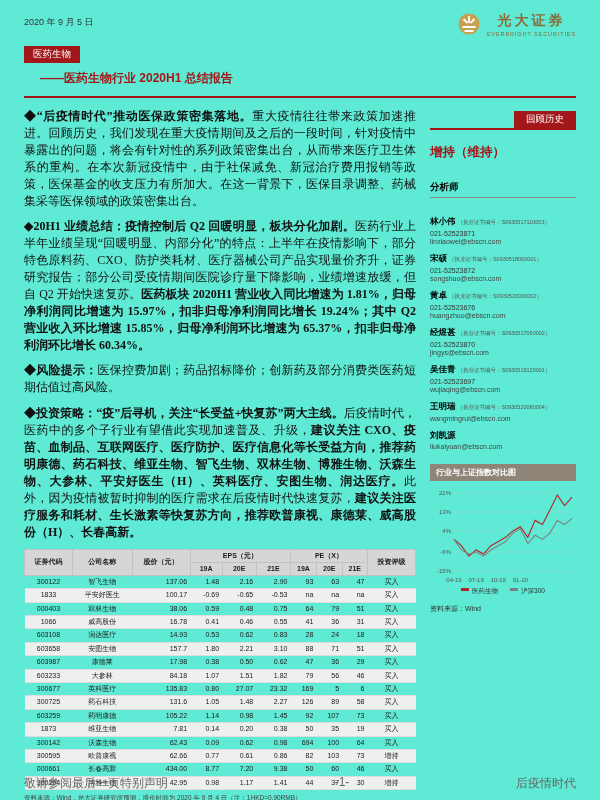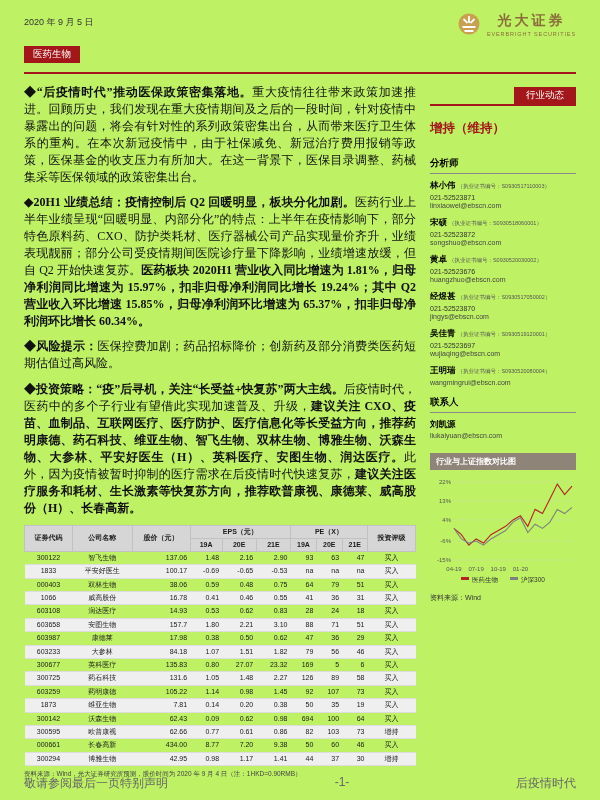--- a/index.html
+++ b/index.html
@@ -1,18 +1,18 @@
 <!DOCTYPE html>
 <html><head>
 <meta charset="utf-8">
 <style>
   *{margin:0;padding:0;box-sizing:border-box;}
   html,body{width:600px;height:800px;}
   body{background:#fff;font-family:"Liberation Sans",sans-serif;color:#1a1a1a;}
-  .page{position:relative;width:600px;height:800px;padding:12px 24px 26px;overflow:hidden;background:#bef264;}
+  .page{position:relative;width:600px;height:800px;padding:12px 24px 26px;overflow:hidden;background:#5eead4;}
 
   
   .top{display:flex;justify-content:space-between;align-items:flex-start;}
   .date{font-size:9px;color:#333;padding-top:4px;}
   .brand{display:flex;align-items:flex-start;gap:6px;}
   .brand-text{display:flex;flex-direction:column;align-items:center;}
   .brand-text .cn{font-size:14px;font-weight:bold;color:#8a6d3b;letter-spacing:3px;font-family:"Liberation Serif",serif;}
   .brand-text .en{font-size:5.5px;color:#8a6d3b;letter-spacing:0.9px;margin-top:1px;}
   .badge{display:inline-block;background:#a3161a;color:#fff;font-size:9.5px;padding:2px 9px;margin-top:6px;}
   .title{color:#a3161a;font-size:16px;font-weight:bold;margin-top:12px;line-height:1.3;}
@@ -34,21 +34,21 @@
   .stock-table td{padding:2px 3px;border-bottom:0.5px solid #ddd;text-align:center;line-height:1.2;white-space:nowrap;}
   .stock-table tbody tr:nth-child(even){background:#efefef;}
   .stock-table td.c2,.stock-table td.c3,.stock-table td.c4,.stock-table td.c5,
   .stock-table td.c6,.stock-table td.c7,.stock-table td.c8{text-align:right;}
   .footnote{font-size:6.5px;color:#444;margin-top:4px;}
 
   
   .section-tab-row{text-align:right;border-bottom:2px solid #a3161a;padding-top:10px;}
   .section-tab{display:inline-block;background:#a3161a;color:#fff;font-size:9.5px;padding:2px 12px;}
   .rating{color:#a3161a;font-weight:bold;font-size:12.5px;margin:14px 0 20px;}
-  .side-h{font-size:9.5px;font-weight:bold;border-bottom:1px solid #8a8a8a;padding-bottom:3px;margin-bottom:6px;color:#000;}
+  .side-h{font-size:9.5px;font-weight:bold;border-bottom:1px solid #8a8a8a;padding-bottom:3px;margin-bottom:18px;color:#000;}
   .side-h.gap{margin-top:10px;}
   .analyst{margin-bottom:8px;font-size:7px;color:#333;}
   .analyst .nm{font-size:8.5px;font-weight:bold;color:#000;}
   .analyst .cert{font-size:5.5px;color:#555;}
   .analyst .ln{margin-top:1.5px;}
   .analyst .em{color:#444;}
   .chart-title{background:#8f8478;color:#fff;font-size:8px;font-weight:bold;padding:3px 6px;margin-top:14px;}
   .chart-wrap{margin-top:4px;}
   .chart-wrap svg{display:block;}
   .chart-wrap text{font-family:"Liberation Sans",sans-serif;font-size:6px;fill:#555;}
@@ -75,28 +75,29 @@
         </svg>
       </span>
       <span class="brand-text">
         <span class="cn">光大证券</span>
         <span class="en">EVERBRIGHT SECURITIES</span>
       </span>
     </div>
   </div>
 
   <div class="badge">医药生物</div>
+  <div class="subtitle">——医药生物行业 2020H1 总结报告</div>
   <div class="header-rule"></div>
 
   <div class="columns">
 
     <div class="main">
       <div>
           <div class="para"><span class="b">◆“后疫情时代”推动医保政策密集落地。</span><span>重大疫情往往带来政策加速推进。回顾历史，我们发现在重大疫情期间及之后的一段时间，针对疫情中暴露出的问题，将会有针对性的系列政策密集出台，从而带来医疗卫生体系的重构。在本次新冠疫情中，由于社保减免、新冠治疗费用报销等政策，医保基金的收支压力有所加大。在这一背景下，医保目录调整、药械集采等医保领域的政策密集出台。</span></div>
-          <div class="para"><span class="b">◆20H1 业绩总结：疫情控制后 Q2 回暖明显，板块分化加剧。</span><span>医药行业上半年业绩呈现“回暖明显、内部分化”的特点：上半年在疫情影响下，部分特色原料药、CXO、防护类耗材、医疗器械公司产品实现量价齐升，业绩表现靓丽；部分公司受疫情期间医院诊疗量下降影响，业绩增速放缓，但自 Q2 开始快速复苏。</span><span class="b">医药板块 2020H1 营业收入同比增速为 1.81%，归母净利润同比增速为 15.97%，扣非归母净利润同比增长 19.24%；其中 Q2 营业收入环比增速 15.85%，归母净利润环比增速为 65.37%，扣非归母净利润环比增长 60.34%。</span></div>
+          <div class="para"><span class="b">◆20H1 业绩总结：疫情控制后 Q2 回暖明显，板块分化加剧。</span><span>医药行业上半年业绩呈现“回暖明显、内部分化”的特点：上半年在疫情影响下，部分特色原料药、CXO、防护类耗材、医疗器械公司产品实现量价齐升，证券研究报告；部分公司受疫情期间医院诊疗量下降影响，业绩增速放缓，但自 Q2 开始快速复苏。</span><span class="b">医药板块 2020H1 营业收入同比增速为 1.81%，归母净利润同比增速为 15.97%，扣非归母净利润同比增长 19.24%；其中 Q2 营业收入环比增速 15.85%，归母净利润环比增速为 65.37%，扣非归母净利润环比增长 60.34%。</span></div>
           <div class="para"><span class="b">◆风险提示：</span><span>医保控费加剧；药品招标降价；创新药及部分消费类医药短期估值过高风险。</span></div>
           <div class="para"><span class="b">◆投资策略：“疫”后寻机，关注“长受益+快复苏”两大主线。</span><span>后疫情时代，医药中的多个子行业有望借此实现加速普及、升级，</span><span class="b">建议关注 CXO、疫苗、血制品、互联网医疗、医疗防护、医疗信息化等长受益方向，推荐药明康德、药石科技、维亚生物、智飞生物、双林生物、博雅生物、沃森生物、大参林、平安好医生（H）、英科医疗、安图生物、润达医疗。</span><span>此外，因为疫情被暂时抑制的医疗需求在后疫情时代快速复苏，</span><span class="b">建议关注医疗服务和耗材、生长激素等快复苏方向，推荐欧普康视、康德莱、威高股份（H）、长春高新。</span></div>
         </div>
       <table class="stock-table">
           <thead>
             <tr>
               <th rowspan="2">证券代码</th>
               <th rowspan="2">公司名称</th>
               <th rowspan="2">股价（元）</th>
               <th colspan="3">EPS（元）</th>
@@ -305,21 +306,21 @@
               <td class="c8">30</td>
               <td class="c9">增持</td>
             </tr>
           </tbody>
         </table>
       <div class="footnote">资料来源：Wind，光大证券研究所预测，股价时间为 2020 年 9 月 4 日（注：1HKD=0.90RMB）</div>
     </div>
 
     <div class="sidebar">
       <div class="section-tab-row">
-        <span class="section-tab">行业动态</span>
+        <span class="section-tab">回顾历史</span>
       </div>
       <div class="rating">增持（维持）</div>
 
       <div class="side-h">分析师</div>
       <div>
           <div class="analyst">
             <div><span class="nm">林小伟</span> <span class="cert">（执业证书编号：S0930517110003）</span></div>
             <div class="ln">021-52523871</div>
             <div class="ln em">linxiaowei@ebscn.com</div>
           </div>
@@ -342,21 +343,20 @@
             <div><span class="nm">吴佳青</span> <span class="cert">（执业证书编号：S0930519120001）</span></div>
             <div class="ln">021-52523697</div>
             <div class="ln em">wujiaqing@ebscn.com</div>
           </div>
           <div class="analyst">
             <div><span class="nm">王明瑞</span> <span class="cert">（执业证书编号：S0930520080004）</span></div>
             <div class="ln em">wangmingrui@ebscn.com</div>
           </div>
         </div>
 
-      <div class="side-h gap">联系人</div>
       <div class="analyst">
         <div class="nm">刘凯源</div>
         <div class="ln em">liukaiyuan@ebscn.com</div>
       </div>
 
       <div class="chart-title">行业与上证指数对比图</div>
       <div class="chart-wrap">
         <svg width="146" height="100" viewBox="0 0 146 100">
             <line x1="24" y1="8.0" x2="142" y2="8.0" stroke="#cfcfcf" stroke-width="0.6" stroke-dasharray="2 2"></line>
             <text x="21" y="10" text-anchor="end">22%</text>

